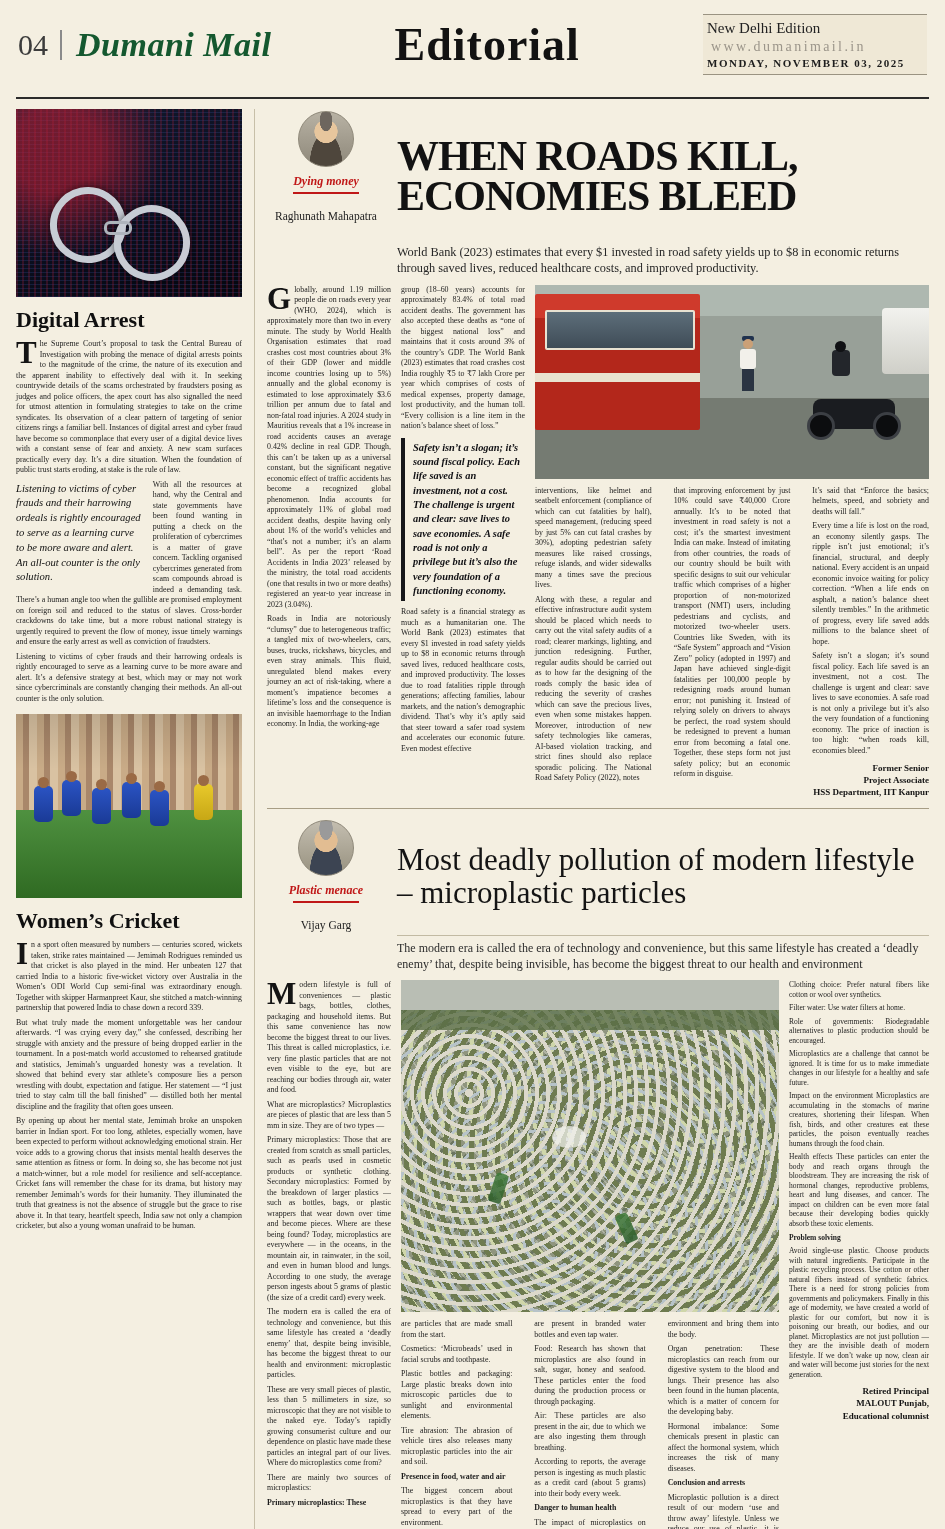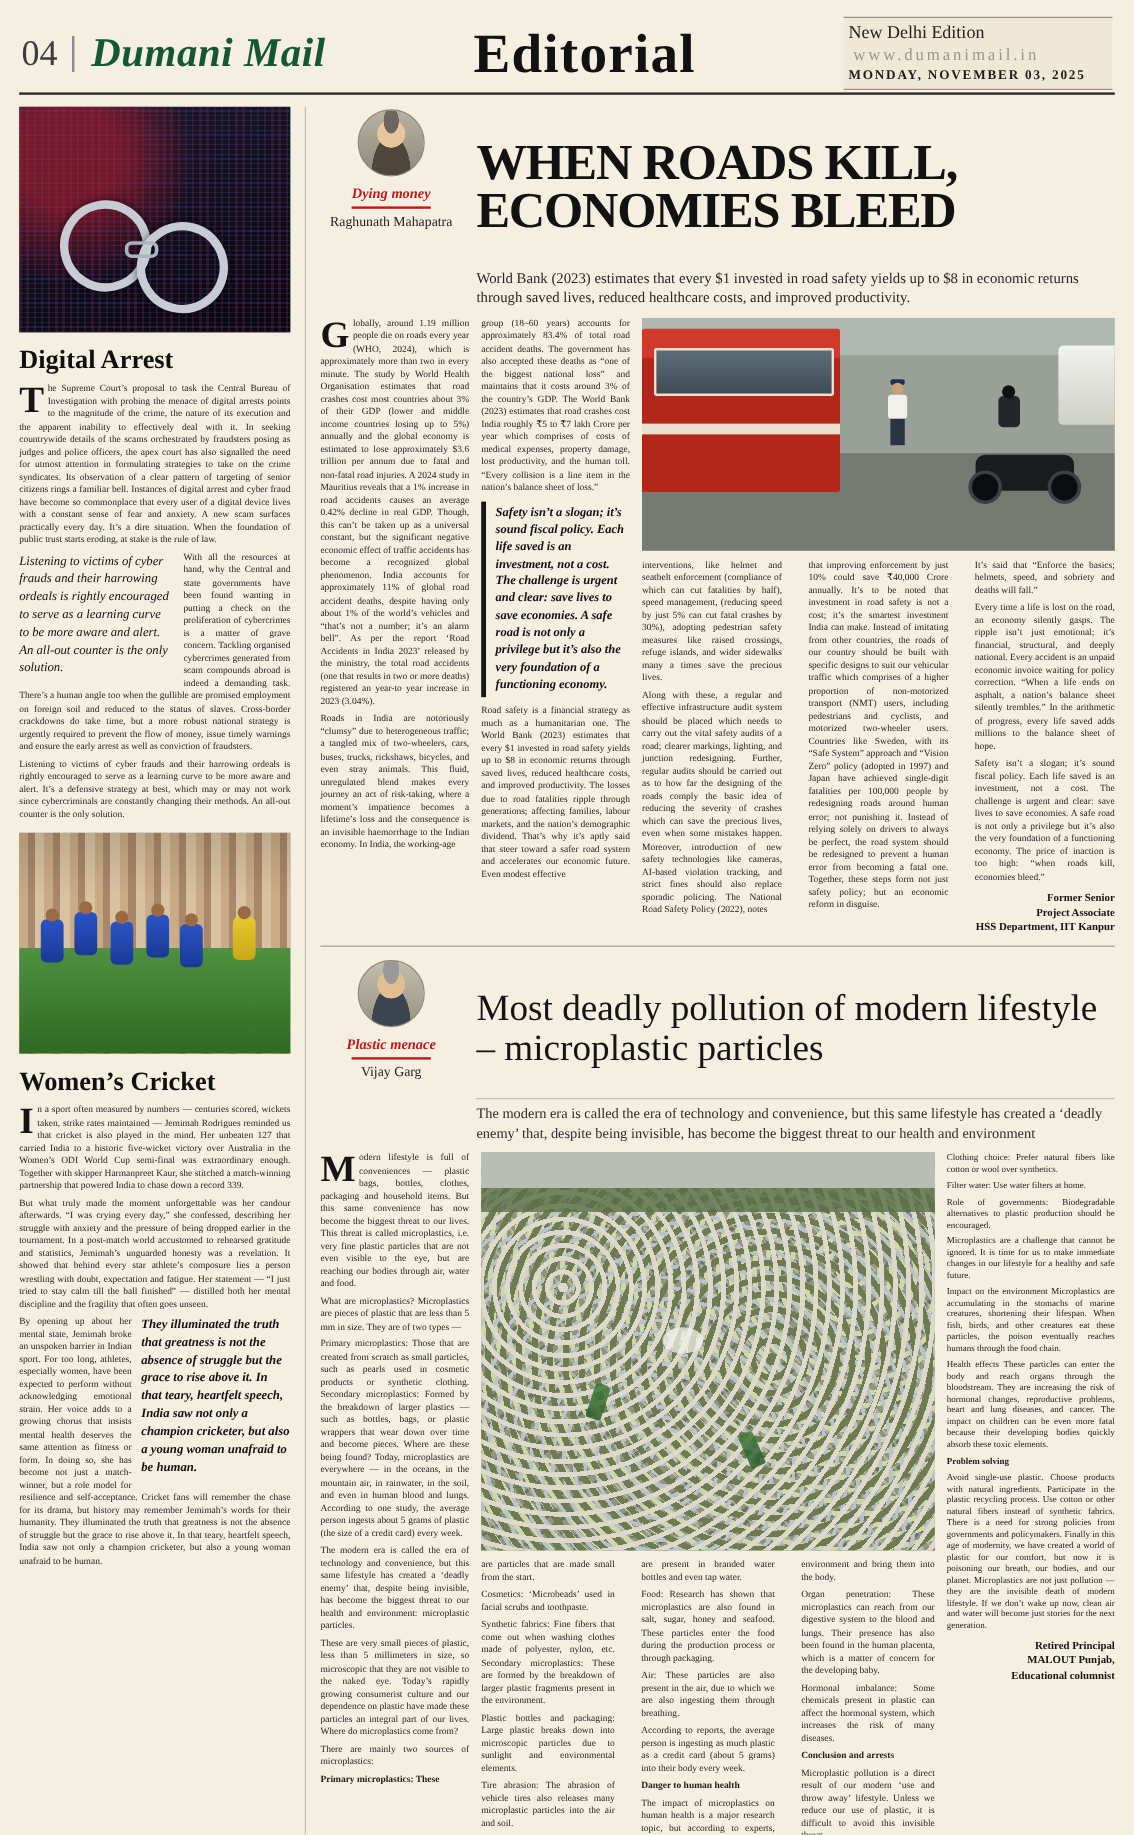--- a/index.html
+++ b/index.html
@@ -1,20 +1,20 @@
 <!DOCTYPE html>
 <html><head>
 <meta charset="utf-8">
 <style>
   html,body{margin:0;padding:0}
   body{width:945px;height:1529px;background:#f4efe1;font-family:"Liberation Serif","DejaVu Serif",serif;color:#1c1c1c;overflow:hidden}
   .page{padding:4px 16px 0}
 
   
-  .masthead-row{display:flex;align-items:center;gap:14px;padding:10px 2px 2px;border-bottom:2px solid #2b2b2b}
+  .masthead-row{display:flex;align-items:center;gap:14px;padding:10px 2px 22px;border-bottom:2px solid #2b2b2b}
   .page-num{font-size:30px;color:#3c3c3c;padding-right:12px;border-right:2px solid #8a8a8a;line-height:1}
   .masthead{font-size:34px;font-weight:700;font-style:italic;color:#14582f;line-height:1;letter-spacing:.5px}
   .section-title{flex:1;text-align:center;font-size:46px;font-weight:700;line-height:.9;letter-spacing:1px;color:#121212}
   .edition-block{width:216px;border-top:1px solid #9a9382;border-bottom:1px solid #9a9382;padding:5px 4px;background:#efe8d6}
   .edition{font-size:15px;color:#222}
   .website{font-size:14px;letter-spacing:2.4px;color:#9b958a;margin:2px 4px}
   .date{font-size:11px;font-weight:700;letter-spacing:1.5px;color:#1d1d1d}
 
   
   .content{display:flex;gap:12px;padding-top:10px}
@@ -61,21 +61,21 @@
       radial-gradient(circle at 50% 36%, #e7c69d 0 26%, transparent 27%),
       radial-gradient(ellipse at 50% 98%, #4e463c 0 42%, transparent 43%),
       linear-gradient(#b8b2a4,#8e887a)}
   .author-photo.alt{background:
       radial-gradient(ellipse at 50% 14%, #9a9a9a 0 17%, transparent 18%),
       radial-gradient(circle at 50% 36%, #e2bd92 0 26%, transparent 27%),
       radial-gradient(ellipse at 50% 98%, #3c4452 0 42%, transparent 43%),
       linear-gradient(#c4beb0,#97917f)}
   .kicker{color:#c01818;font-weight:700;font-style:italic;font-size:12px;margin-top:7px}
   .kicker::after{content:"";display:block;width:66px;height:2px;background:#c01818;margin:3px auto 0}
-  .author-name{font-size:11.5px;margin-top:5px;color:#222}
+  .author-name{font-size:11.5px;margin-top:16px;color:#222}
 
   
   .roads-top{display:flex;gap:12px;margin-bottom:8px}
   .headline-block{flex:1;min-width:0}
   .roads-title{font-size:42px;line-height:.95;font-weight:700;letter-spacing:-1px;color:#121212}
   .standfirst{font-size:12.3px;line-height:1.28;color:#262626;margin-top:8px}
   .roads-body{display:flex;gap:10px}
   .rcol{width:124px;flex:none}
   .right-stack{flex:1;min-width:0;display:flex;flex-direction:column;gap:7px}
   .traffic-img{position:relative;height:194px;overflow:hidden;background:
@@ -167,21 +167,20 @@
         <div class="player" style="left:134px;top:76px"></div>
         <div class="player yellow" style="left:178px;top:70px"></div>
       </div>
 
       <div class="left-title">Women’s Cricket</div>
 
       <p class="body-p"><span class="dropcap">I</span><span>n a sport often measured by numbers — centuries scored, wickets taken, strike rates maintained — Jemimah Rodrigues reminded us that cricket is also played in the mind. Her unbeaten 127 that carried India to a historic five-wicket victory over Australia in the Women’s ODI World Cup semi-final was extraordinary enough. Together with skipper Harmanpreet Kaur, she stitched a match-winning partnership that powered India to chase down a record 339.</span></p>
       <p class="body-p">But what truly made the moment unforgettable was her candour afterwards. “I was crying every day,” she confessed, describing her struggle with anxiety and the pressure of being dropped earlier in the tournament. In a post-match world accustomed to rehearsed gratitude and statistics, Jemimah’s unguarded honesty was a revelation. It showed that behind every star athlete’s composure lies a person wrestling with doubt, expectation and fatigue. Her statement — “I just tried to stay calm till the ball finished” — distilled both her mental discipline and the fragility that often goes unseen.</p>
 
       <div class="quote-wrap">
-        <aside class="lq wc-quote">They illuminated the truth that greatness is not the absence of struggle but the grace to rise above it. In that teary, heartfelt speech, India saw not only a champion cricketer, but also a young woman unafraid to be human.</aside>
         <p class="body-p">By opening up about her mental state, Jemimah broke an unspoken barrier in Indian sport. For too long, athletes, especially women, have been expected to perform without acknowledging emotional strain. Her voice adds to a growing chorus that insists mental health deserves the same attention as fitness or form. In doing so, she has become not just a match-winner, but a role model for resilience and self-acceptance. Cricket fans will remember the chase for its drama, but history may remember Jemimah’s words for their humanity. They illuminated the truth that greatness is not the absence of struggle but the grace to rise above it. In that teary, heartfelt speech, India saw not only a champion cricketer, but also a young woman unafraid to be human.</p>
       </div>
 
     </div>
 
     <div class="main-col">
 
       <div class="roads-article">
 
         <div class="roads-top">
@@ -285,21 +284,20 @@
           <div class="m-mid">
             <div class="garbage-img">
               <div class="g-bottle g-b1"></div>
               <div class="g-bottle g-b2"></div>
               <div class="g-bag"></div>
             </div>
             <div class="m-mid-cols">
               <div>
                 <p class="body-p">are particles that are made small from the start.</p>
                 <p class="body-p">Cosmetics: ‘Microbeads’ used in facial scrubs and toothpaste.</p>
-                <p class="body-p">Synthetic fabrics: Fine fibers that come out when washing clothes made of polyester, nylon, etc. Secondary microplastics: These are formed by the breakdown of larger plastic fragments present in the environment.</p>
                 <p class="body-p">Plastic bottles and packaging: Large plastic breaks down into microscopic particles due to sunlight and environmental elements.</p>
                 <p class="body-p">Tire abrasion: The abrasion of vehicle tires also releases many microplastic particles into the air and soil.</p>
                 <p class="body-p lead">Presence in food, water and air</p>
                 <p class="body-p">The biggest concern about microplastics is that they have spread to every part of the environment.</p>
 
               </div>
               <div>
                 <p class="body-p">are present in branded water bottles and even tap water.</p>
                 <p class="body-p">Food: Research has shown that microplastics are also found in salt, sugar, honey and seafood. These particles enter the food during the production process or through packaging.</p>
                 <p class="body-p">Air: These particles are also present in the air, due to which we are also ingesting them through breathing.</p>

